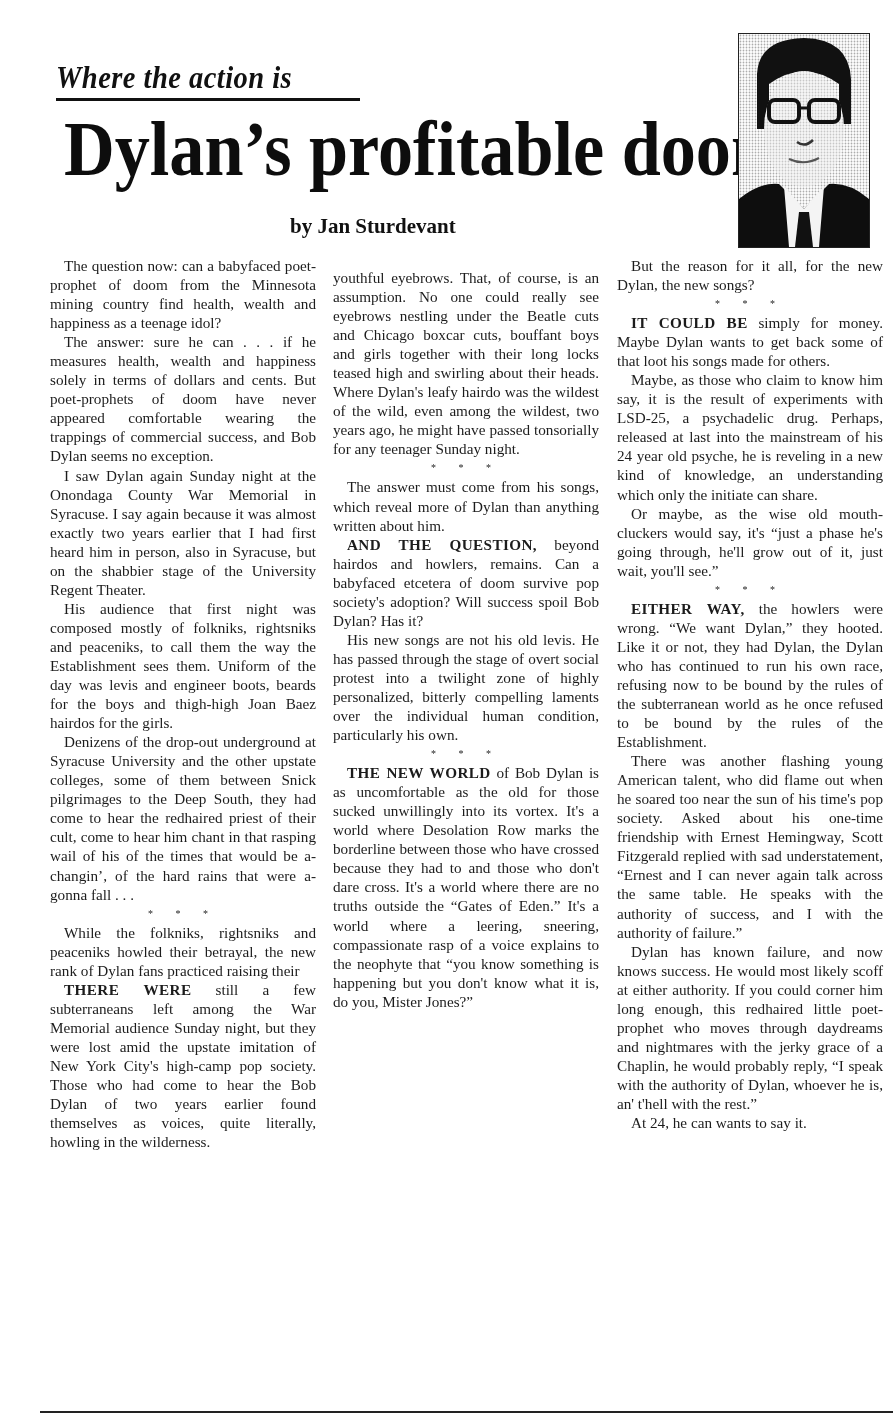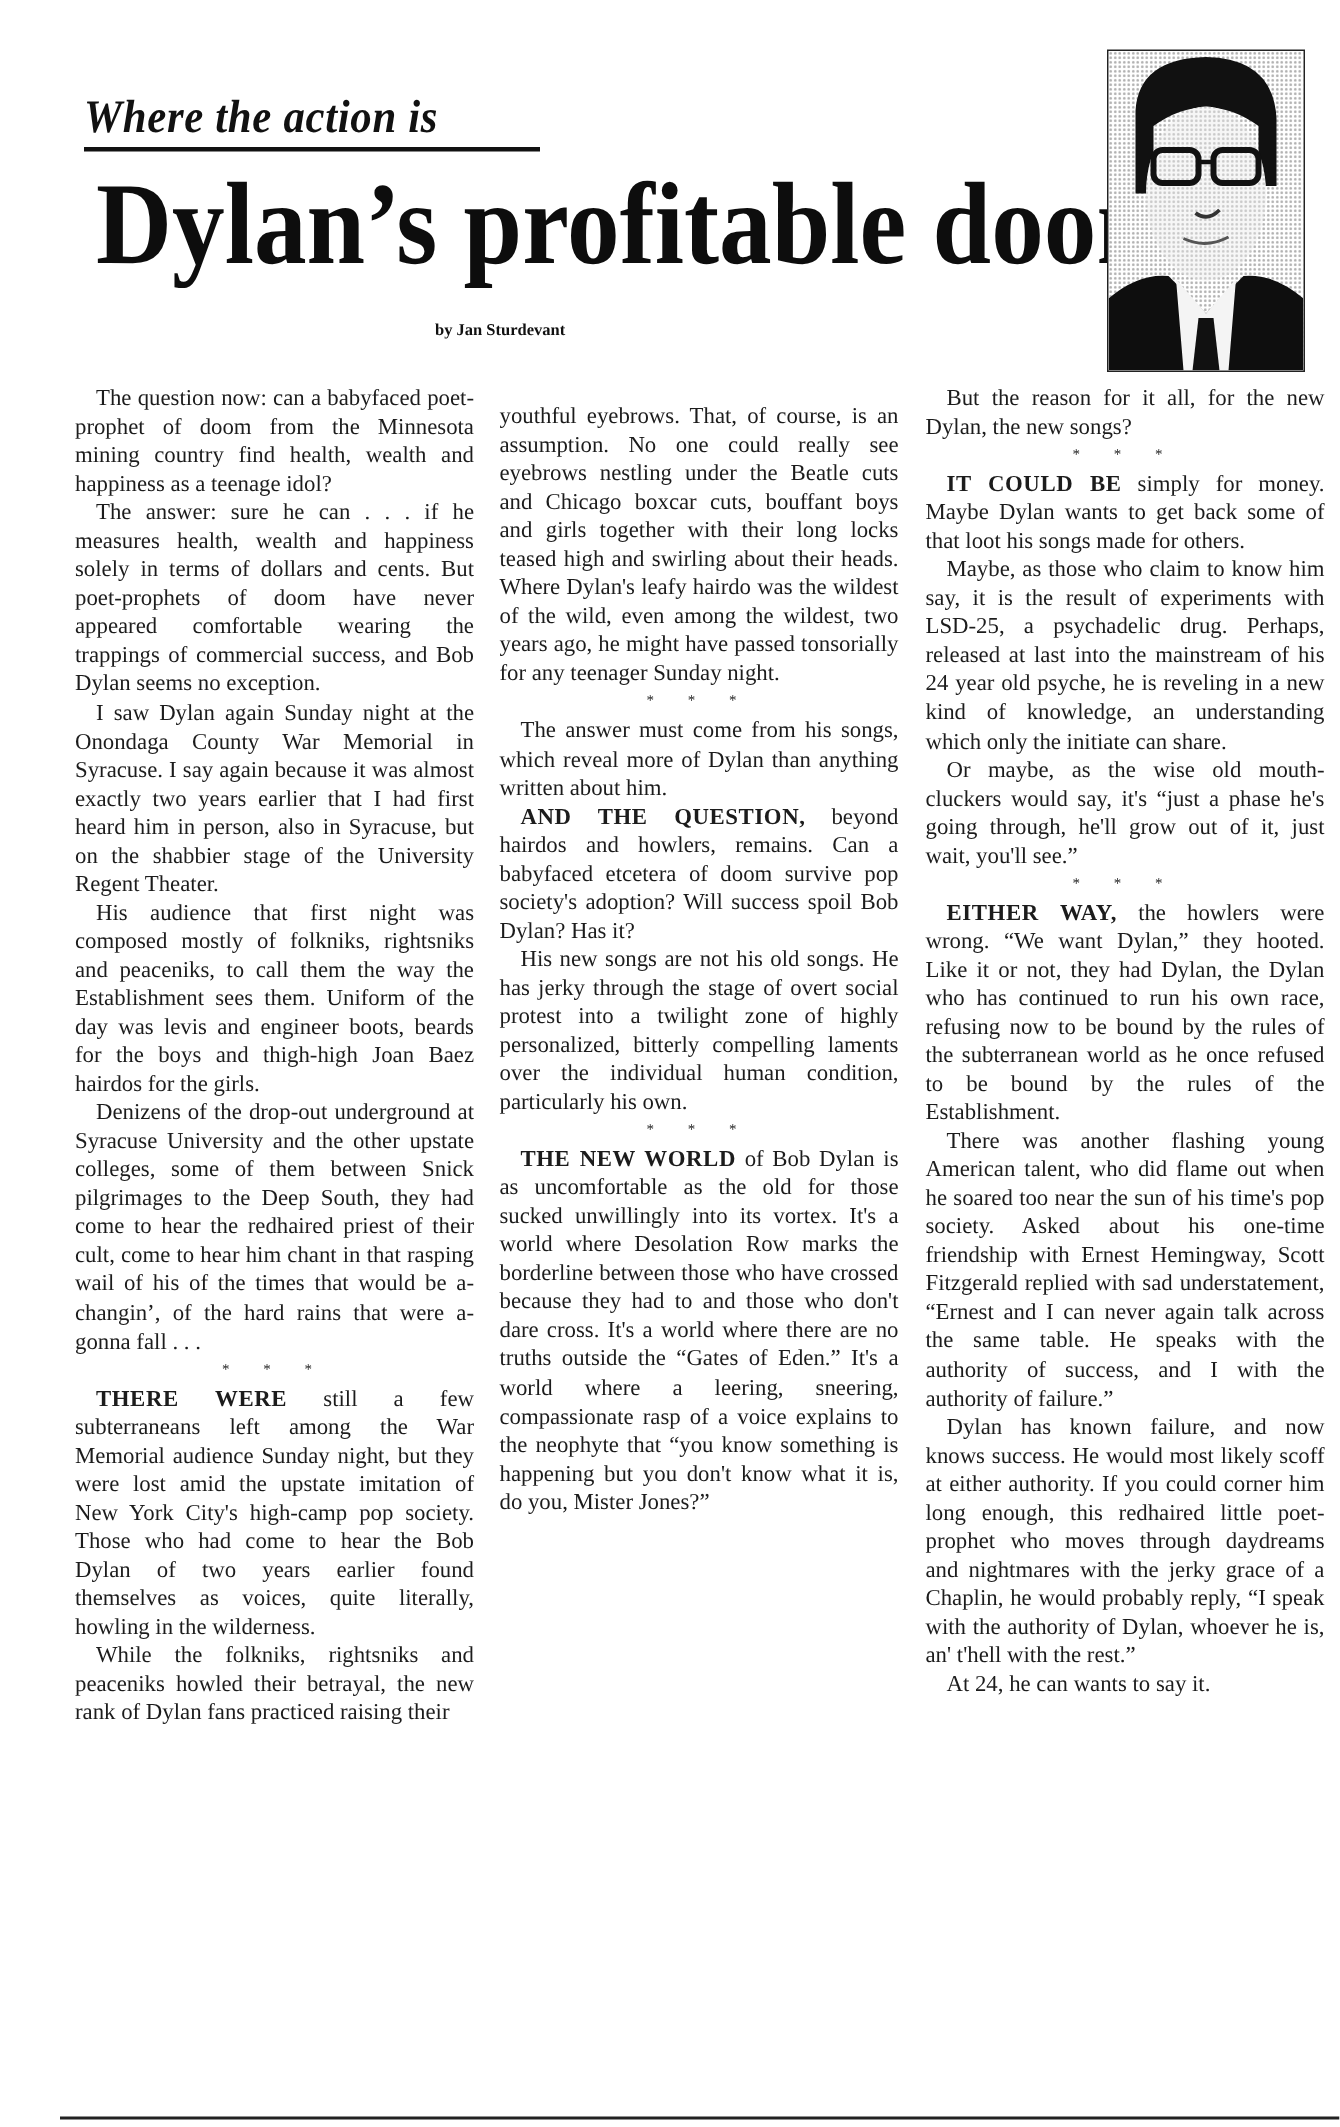--- a/index.html
+++ b/index.html
@@ -23,21 +23,21 @@
   .headline {
     position: absolute; left: 64px; top: 110px;
     font-family: "Liberation Serif", serif; font-weight: bold;
     font-size: 78px; line-height: 1; color: #0d0d0d;
     transform: scaleX(0.9); transform-origin: left top;
     white-space: nowrap;
   }
   .byline {
     position: absolute; left: 290px; top: 214px;
     font-family: "Liberation Serif", serif; font-weight: bold;
-    font-size: 11px; color: #111;
+    font-size: 21px; color: #111;
   }
   .photo {
     position: absolute; left: 738px; top: 33px; width: 130px; height: 213px;
     background: #fff; overflow: hidden;
     border: 1px solid #222;
   }
   .photo svg { display: block; }
   .col {
     position: absolute; top: 256px;
     font-family: "Liberation Serif", serif;
@@ -90,29 +90,29 @@
     </svg>
   </div>
 
   <div class="col col1">
       <p><span>The question now: can a babyfaced poet-prophet of doom from the Minnesota mining country find health, wealth and happiness as a teenage idol?</span></p>
       <p><span>The answer: sure he can . . . if he measures health, wealth and happiness solely in terms of dollars and cents. But poet-prophets of doom have never appeared comfortable wearing the trappings of commercial success, and Bob Dylan seems no exception.</span></p>
       <p><span>I saw Dylan again Sunday night at the Onondaga County War Memorial in Syracuse. I say again because it was almost exactly two years earlier that I had first heard him in person, also in Syracuse, but on the shabbier stage of the University Regent Theater.</span></p>
       <p><span>His audience that first night was composed mostly of folkniks, rightsniks and peaceniks, to call them the way the Establishment sees them. Uniform of the day was levis and engineer boots, beards for the boys and thigh-high Joan Baez hairdos for the girls.</span></p>
       <p><span>Denizens of the drop-out underground at Syracuse University and the other upstate colleges, some of them between Snick pilgrimages to the Deep South, they had come to hear the redhaired priest of their cult, come to hear him chant in that rasping wail of his of the times that would be a-changin’, of the hard rains that were a-gonna fall . . .</span></p>
       <div class="stars">* * *</div>
+      <p><span>While the folkniks, rightsniks and peaceniks howled their betrayal, the new rank of Dylan fans practiced raising their</span></p>
       <p><span class="lead">THERE WERE</span><span> still a few subterraneans left among the War Memorial audience Sunday night, but they were lost amid the upstate imitation of New York City's high-camp pop society. Those who had come to hear the Bob Dylan of two years earlier found themselves as voices, quite literally, howling in the wilderness.</span></p>
-      <p><span>While the folkniks, rightsniks and peaceniks howled their betrayal, the new rank of Dylan fans practiced raising their</span></p>
     </div>
   <div class="col col2">
       <p class="cont"><span>youthful eyebrows. That, of course, is an assumption. No one could really see eyebrows nestling under the Beatle cuts and Chicago boxcar cuts, bouffant boys and girls together with their long locks teased high and swirling about their heads. Where Dylan's leafy hairdo was the wildest of the wild, even among the wildest, two years ago, he might have passed tonsorially for any teenager Sunday night.</span></p>
       <div class="stars">* * *</div>
       <p><span>The answer must come from his songs, which reveal more of Dylan than anything written about him.</span></p>
       <p><span class="lead">AND THE QUESTION,</span><span> beyond hairdos and howlers, remains. Can a babyfaced etcetera of doom survive pop society's adoption? Will success spoil Bob Dylan? Has it?</span></p>
-      <p><span>His new songs are not his old songs. He has jerky through the stage of overt social protest into a twilight zone of highly personalized, bitterly compelling laments over the individual human condition, particularly his own.</span></p>
+      <p><span>His new songs are not his old levis. He has passed through the stage of overt social protest into a twilight zone of highly personalized, bitterly compelling laments over the individual human condition, particularly his own.</span></p>
       <div class="stars">* * *</div>
       <p><span class="lead">THE NEW WORLD</span><span> of Bob Dylan is as uncomfortable as the old for those sucked unwillingly into its vortex. It's a world where Desolation Row marks the borderline between those who have crossed because they had to and those who don't dare cross. It's a world where there are no truths outside the “Gates of Eden.” It's a world where a leering, sneering, compassionate rasp of a voice explains to the neophyte that “you know something is happening but you don't know what it is, do you, Mister Jones?”</span></p>
     </div>
   <div class="col col3">
       <p><span>But the reason for it all, for the new Dylan, the new songs?</span></p>
       <div class="stars">* * *</div>
       <p><span class="lead">IT COULD BE</span><span> simply for money. Maybe Dylan wants to get back some of that loot his songs made for others.</span></p>
       <p><span>Maybe, as those who claim to know him say, it is the result of experiments with LSD-25, a psychadelic drug. Perhaps, released at last into the mainstream of his 24 year old psyche, he is reveling in a new kind of knowledge, an understanding which only the initiate can share.</span></p>
       <p><span>Or maybe, as the wise old mouth-cluckers would say, it's “just a phase he's going through, he'll grow out of it, just wait, you'll see.”</span></p>
       <div class="stars">* * *</div>

